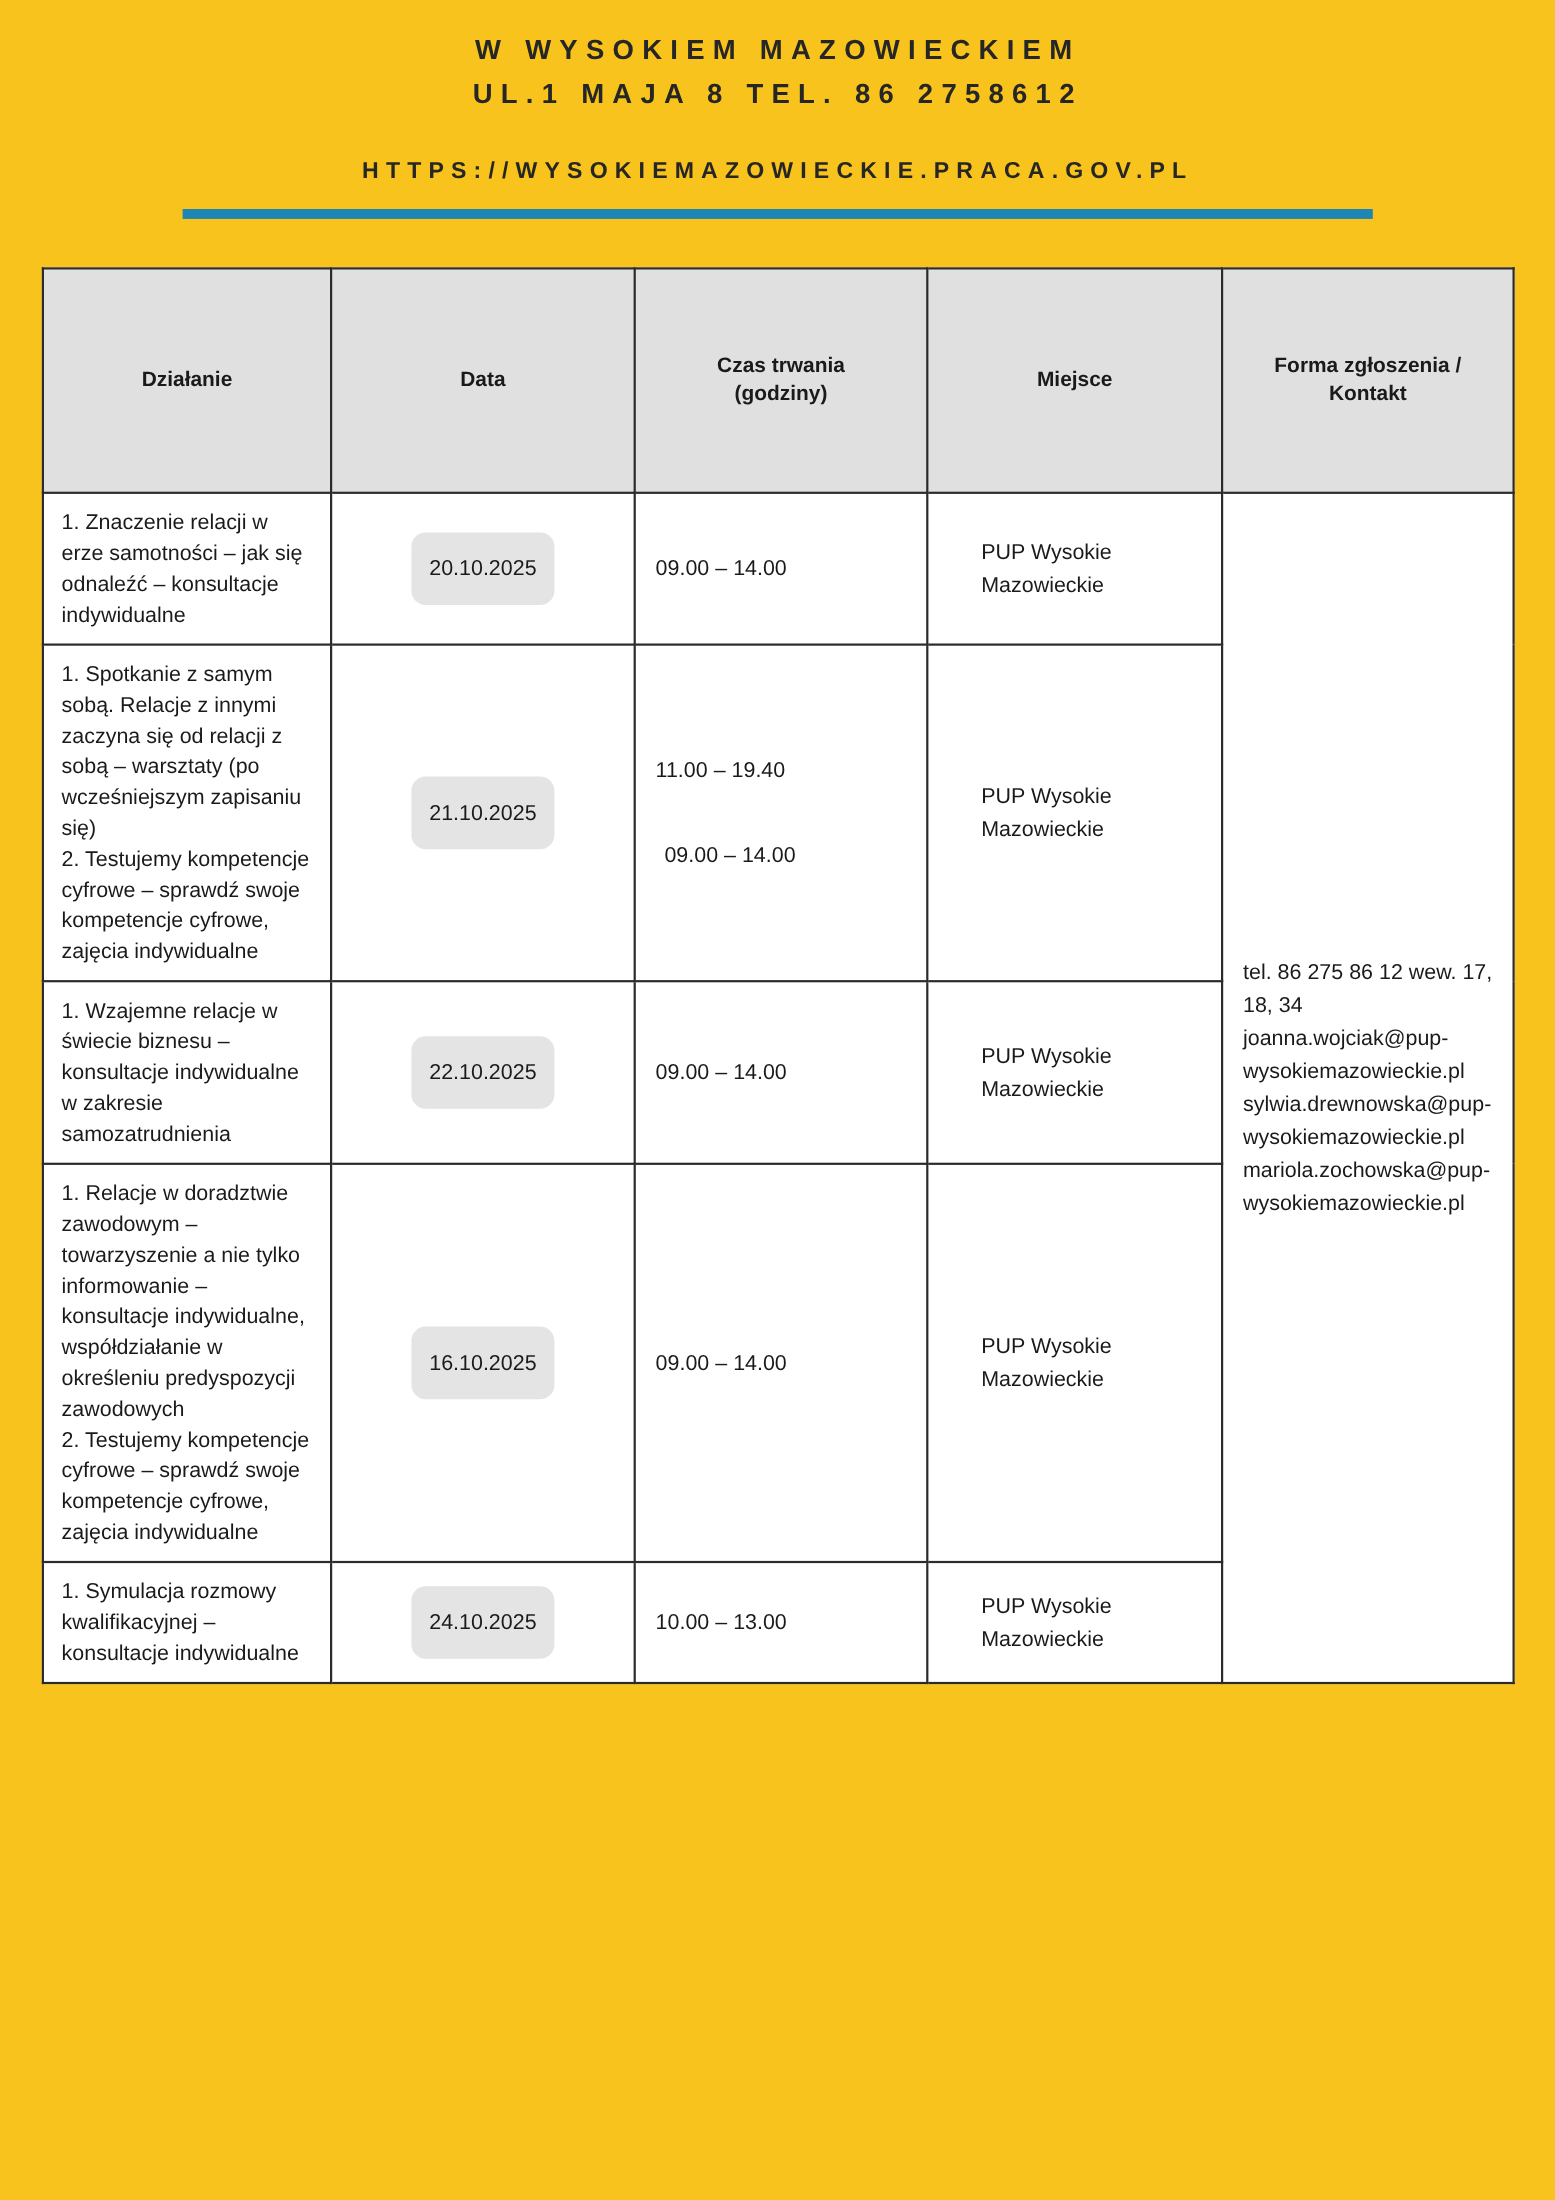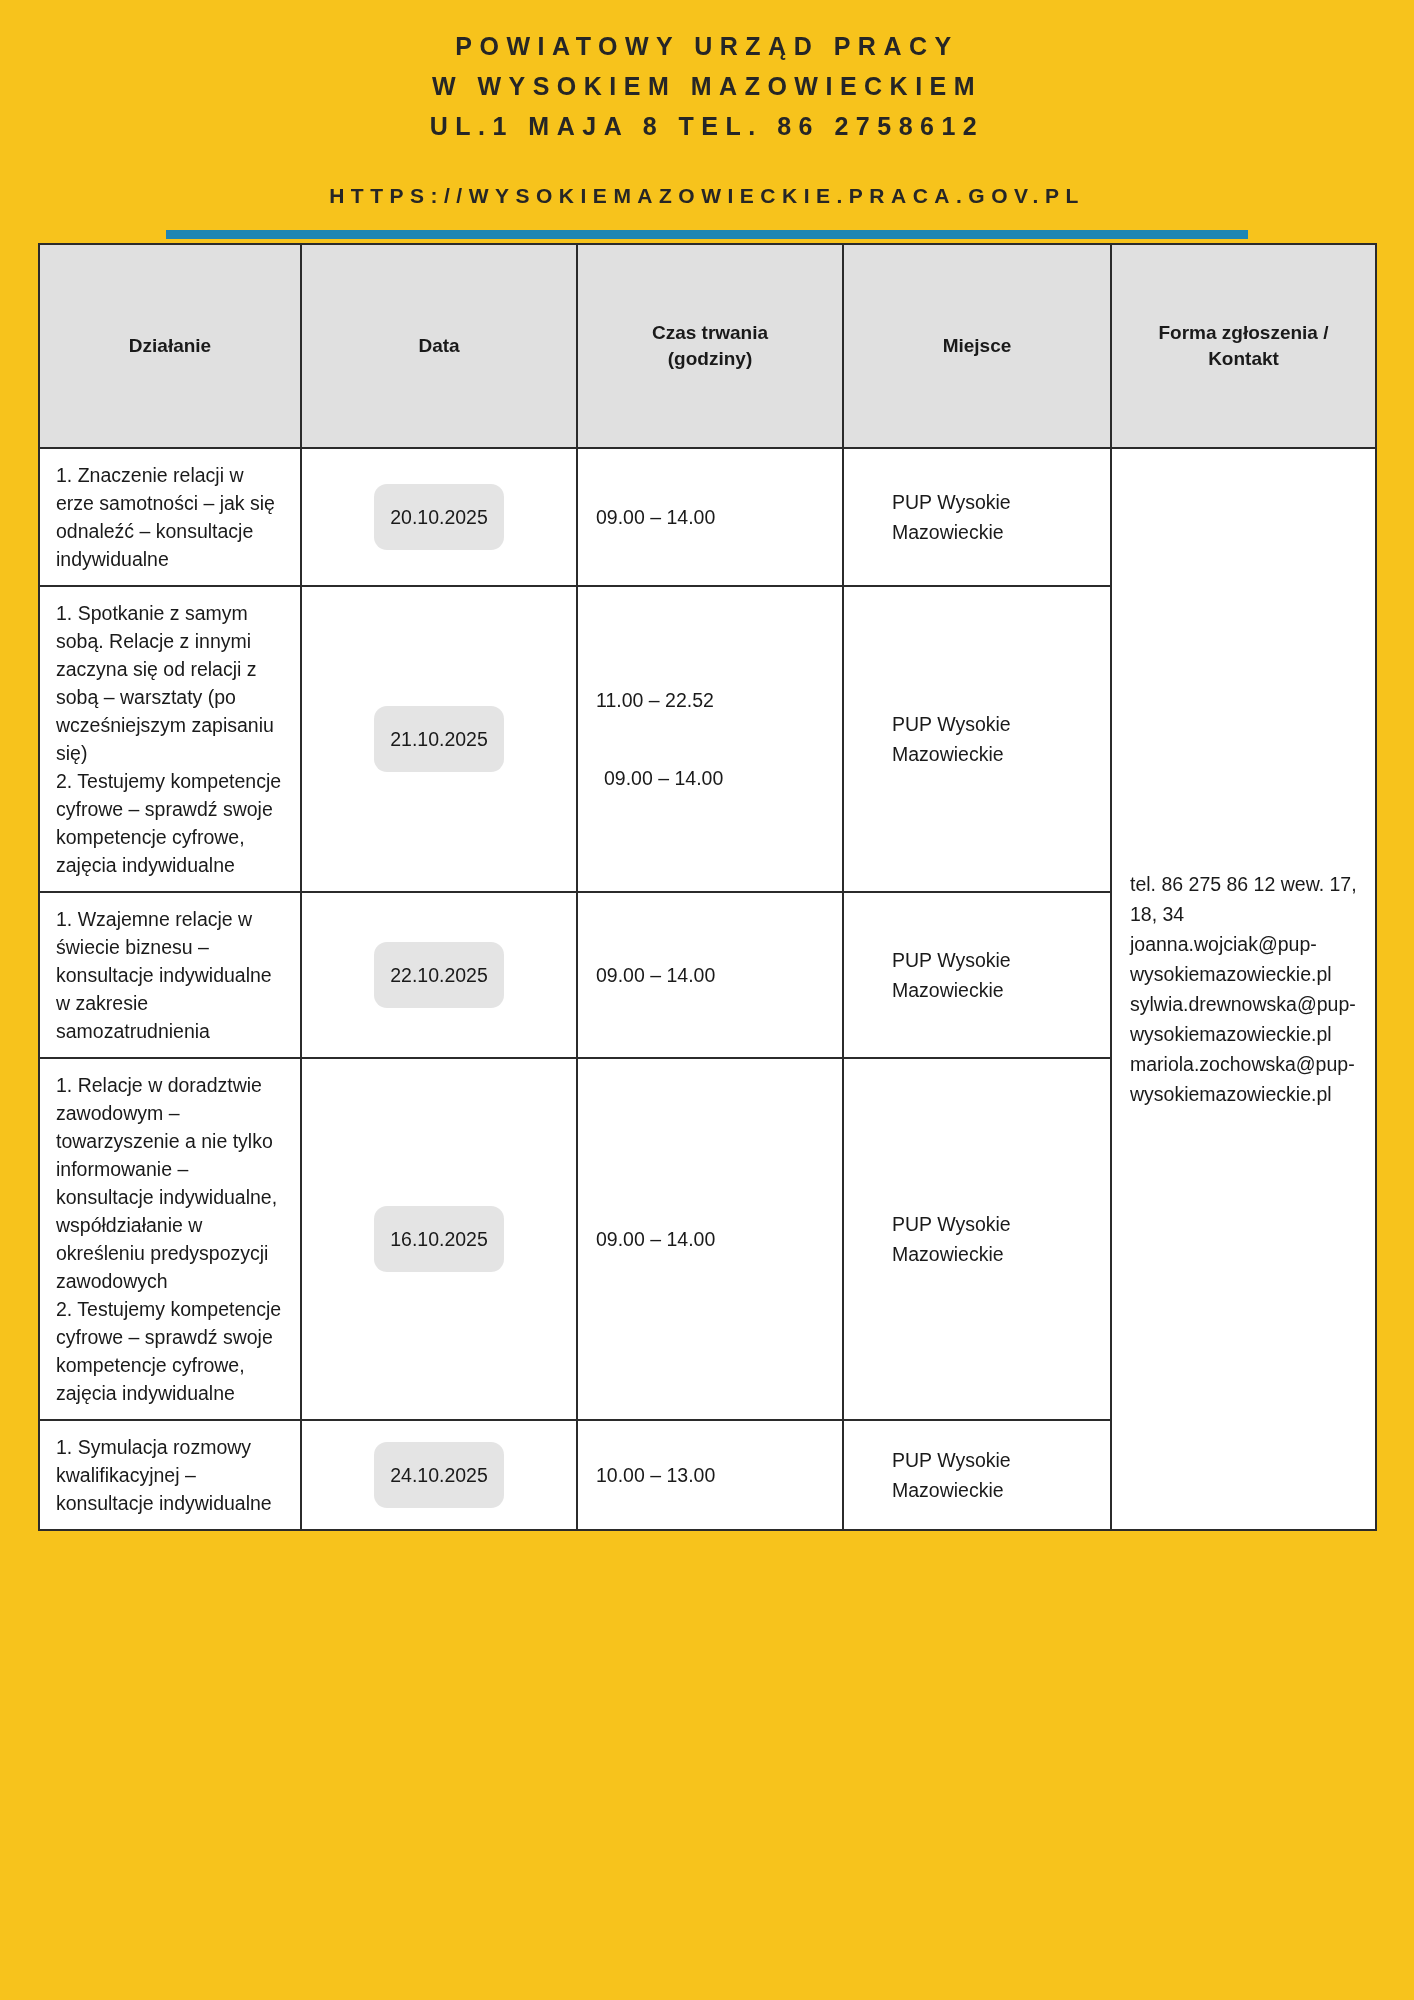--- a/index.html
+++ b/index.html
@@ -126,21 +126,20 @@
   .pre {
     white-space: pre-line;
   }
 </style>
 </head>
 <body>
 
 <div class="page">
 
   <div class="header">
-    <div class="header-line">POWIATOWY URZĄD PRACY</div>
     <div class="header-line">W WYSOKIEM MAZOWIECKIEM</div>
     <div class="header-line">UL.1 MAJA 8 TEL. 86 2758612</div>
     <div class="header-line url">HTTPS://WYSOKIEMAZOWIECKIE.PRACA.GOV.PL</div>
     <div class="accent-bar"></div>
   </div>
 
   <div class="table-wrap">
     <table class="schedule">
       <colgroup>
         <col class="c1">
@@ -172,21 +171,21 @@
           <td class="miejsce">PUP Wysokie Mazowieckie</td>
           <td class="kontakt" rowspan="5">tel. 86 275 86 12 wew. 17, 18, 34 joanna.wojciak@pup-wysokiemazowieckie.pl sylwia.drewnowska@pup-wysokiemazowieckie.pl mariola.zochowska@pup-wysokiemazowieckie.pl</td>
         </tr>
         <tr>
           <td class="dzialanie pre">1. Spotkanie z samym sobą. Relacje z innymi zaczyna się od relacji z sobą – warsztaty (po wcześniejszym zapisaniu się)
 2. Testujemy kompetencje cyfrowe – sprawdź swoje kompetencje cyfrowe, zajęcia indywidualne</td>
           <td class="data">
             <span class="date-pill">21.10.2025</span>
           </td>
           <td class="czas">
-            <span>11.00 – 22.52</span>
+            <span>11.00 – 19.40</span>
             <span class="t2">09.00 – 14.00</span>
           </td>
           <td class="miejsce">PUP Wysokie Mazowieckie</td>
         </tr>
         <tr>
           <td class="dzialanie pre">1. Wzajemne relacje w świecie biznesu – konsultacje indywidualne w zakresie samozatrudnienia</td>
           <td class="data">
             <span class="date-pill">22.10.2025</span>
           </td>
           <td class="czas">

